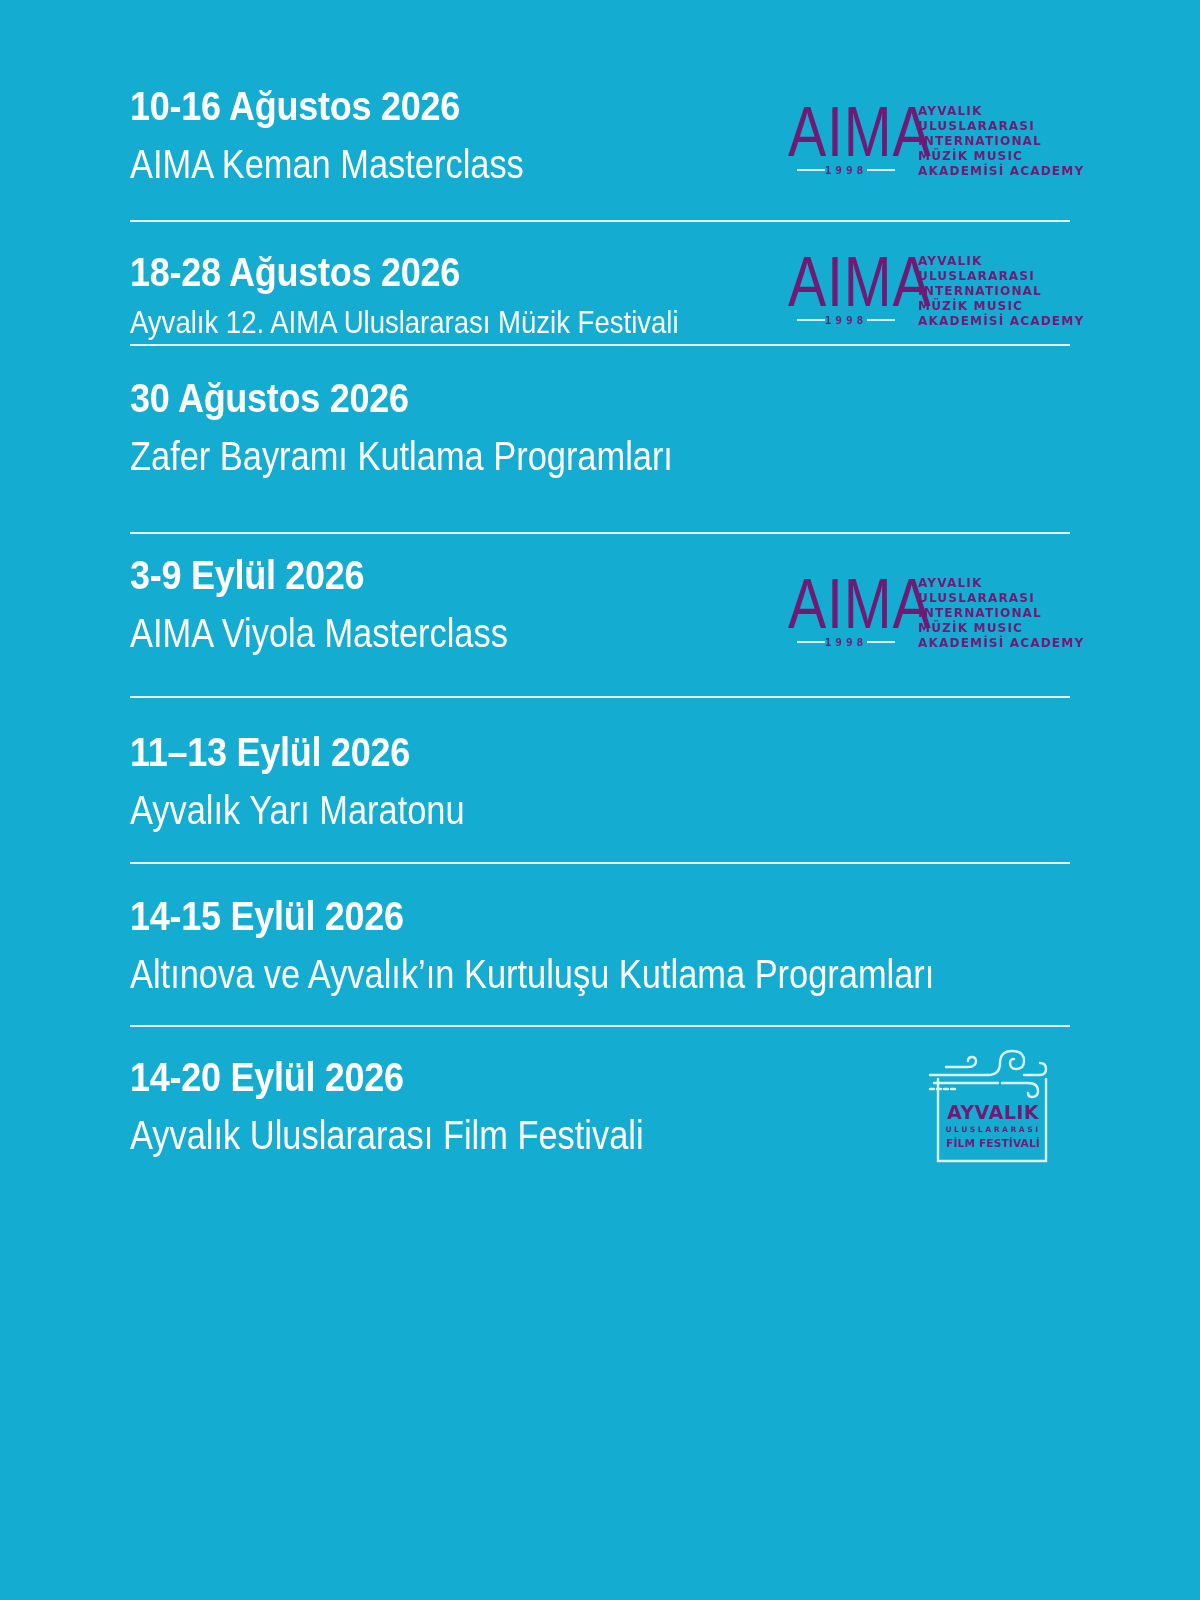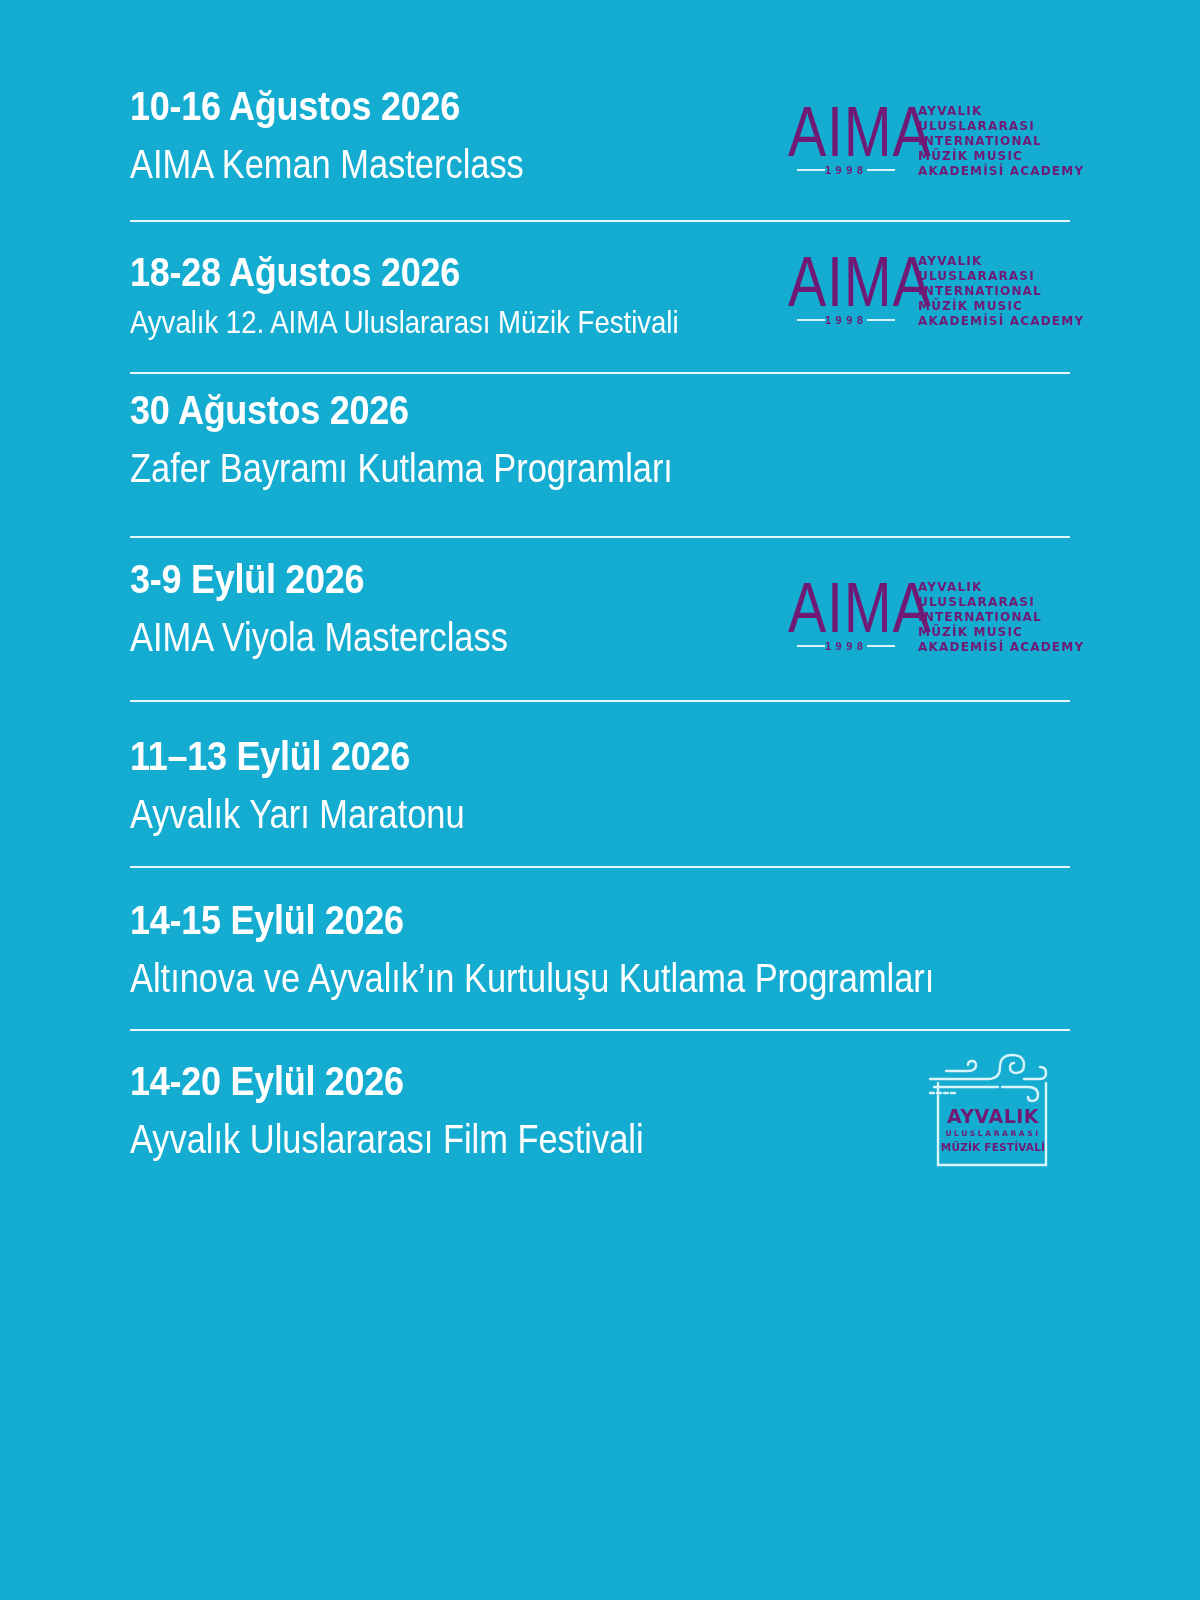--- a/index.html
+++ b/index.html
@@ -115,41 +115,41 @@
       <div class="words">
         <div>AYVALIK</div>
         <div>ULUSLARARASI</div>
         <div>INTERNATIONAL</div>
         <div>MÜZİK MUSIC</div>
         <div>AKADEMİSİ ACADEMY</div>
       </div>
     </div>
   </div>
 
-  <div class="event" style="height:152px; padding-top:26px;">
+  <div class="event" style="height:124px; padding-top:26px;">
     <div class="date">18-28 Ağustos 2026</div>
     <div class="title small">Ayvalık 12. AIMA Uluslararası Müzik Festivali</div>
     <div class="logo aima" style="top:30px;">
       <div class="big">AIMA</div>
       <div class="year-row">
         <span class="bar"></span>
         <span class="year">1998</span>
         <span class="bar"></span>
       </div>
       <div class="words">
         <div>AYVALIK</div>
         <div>ULUSLARARASI</div>
         <div>INTERNATIONAL</div>
         <div>MÜZİK MUSIC</div>
         <div>AKADEMİSİ ACADEMY</div>
       </div>
     </div>
   </div>
 
-  <div class="event" style="height:164px; padding-top:12px;">
+  <div class="event" style="height:188px; padding-top:28px;">
     <div class="date">30 Ağustos 2026</div>
     <div class="title">Zafer Bayramı Kutlama Programları</div>
   </div>
 
   <div class="event" style="height:164px; padding-top:17px;">
     <div class="date">3-9 Eylül 2026</div>
     <div class="title">AIMA Viyola Masterclass</div>
     <div class="logo aima" style="top:40px;">
       <div class="big">AIMA</div>
       <div class="year-row">
@@ -190,19 +190,19 @@
           <path d="M18 22 H40 Q48 22 48 16 Q48 12 44 12 Q40 12 40 16"></path>
           <path d="M60 30 Q72 30 72 18 Q72 6 84 6 Q96 6 96 16 Q96 24 88 24 Q82 24 82 18 Q82 14 86 14"></path>
           <path d="M96 30 H112 Q118 30 118 24 Q118 18 112 18"></path>
           <path d="M6 38 H70"></path>
           <path d="M74 38 H100 Q110 38 110 46 Q110 52 104 52 Q100 52 100 48"></path>
           <path d="M2 44 H30" stroke-dasharray="4 3"></path>
         </g>
       </svg>
       <div class="t1">AYVALIK</div>
       <div class="t2">ULUSLARARASI</div>
-      <div class="t3">MÜZİK FESTİVALİ</div>
+      <div class="t3">FİLM FESTİVALİ</div>
     </div>
   </div>
 
 
 
 </div>
 
 </body></html>

